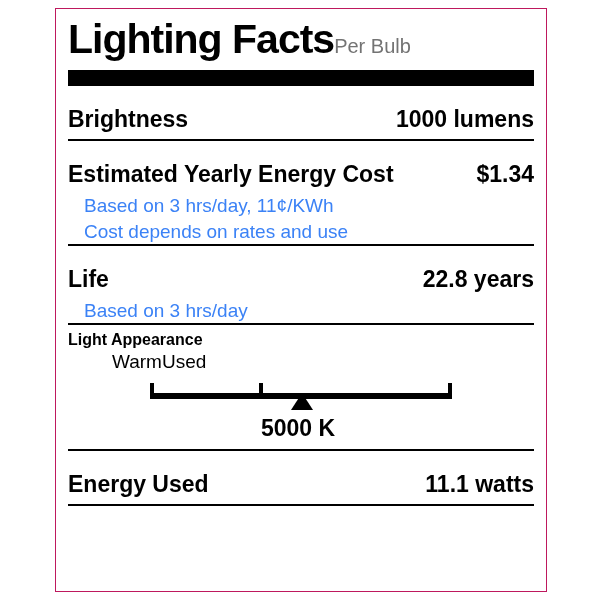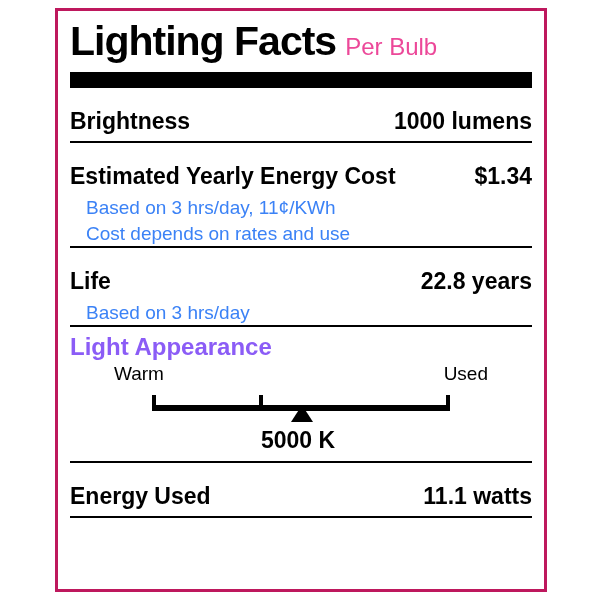--- a/index.html
+++ b/index.html
@@ -9,21 +9,21 @@
     width: 600px;
     height: 600px;
     font-family: "Liberation Sans", sans-serif;
   }
   #label {
     position: absolute;
     left: 55px;
     top: 8px;
     width: 492px;
     height: 584px;
-    border: 3px solid #be185d;
+    border: 1px solid #be185d;
     box-sizing: border-box;
     background: #fff;
   }
   .inner {
     padding: 0 12px;
     box-sizing: border-box;
     height: 100%;
   }
   .title-row {
     display: flex;
@@ -31,23 +31,22 @@
     padding-top: 10px;
   }
   .title {
     font-size: 41px;
     font-weight: bold;
     letter-spacing: -1px;
     line-height: 1;
     color: #000;
   }
   .title-sub {
-    font-size: 24px;
-    margin-left: 9px;
-    color: #ec4899;
+    font-size: 20px;
+    color: #737373;
     line-height: 1;
   }
   .black-bar {
     height: 16px;
     background: #000;
     margin-top: 10px;
   }
   .rule {
     height: 2px;
     background: #000;
@@ -66,28 +65,27 @@
   .row .left { white-space: nowrap; }
   .row .right { white-space: nowrap; }
   .sub {
     font-size: 19px;
     font-weight: normal;
     padding: 1px 0 3px 16px;
     color: #3b82f6;
   }
   .section-pad-bottom { padding-bottom: 1px; }
   .appearance-head {
-    font-size: 24px;
+    font-size: 16px;
     font-weight: bold;
     padding: 6px 0 2px 0;
-    color: #8b5cf6;
+    color: #000000;
   }
   .scale-labels {
     display: flex;
-    justify-content: space-between;
     font-size: 19px;
     padding: 0 44px 0 44px;
     color: #000;
   }
   .scale-wrap {
     position: relative;
     height: 34px;
     margin-top: 6px;
   }
   .scale-line {

